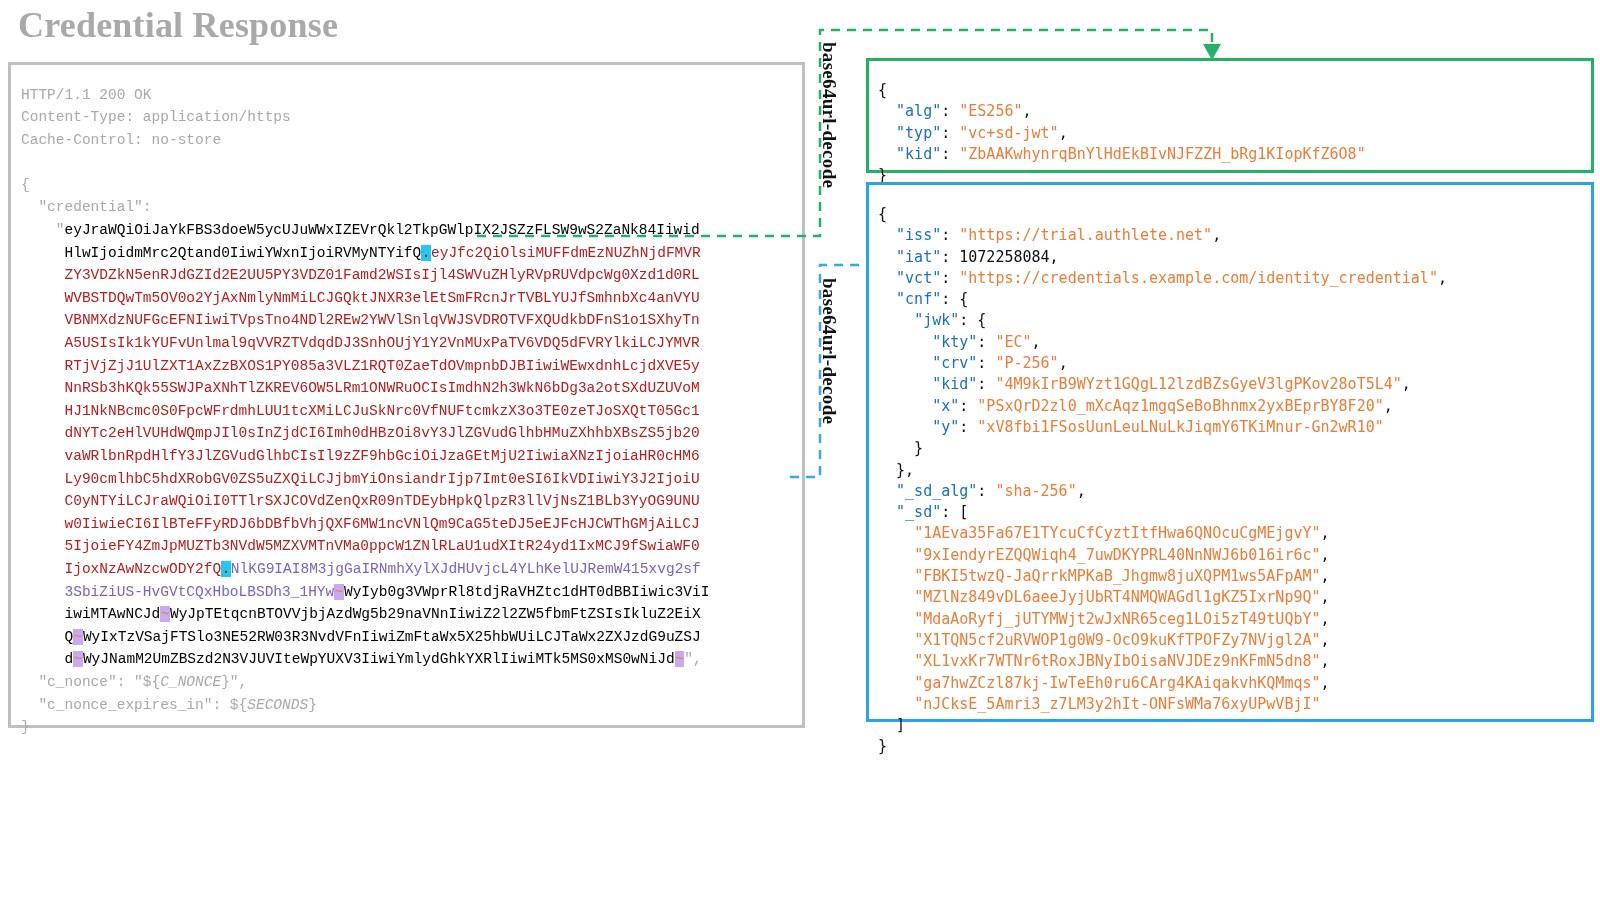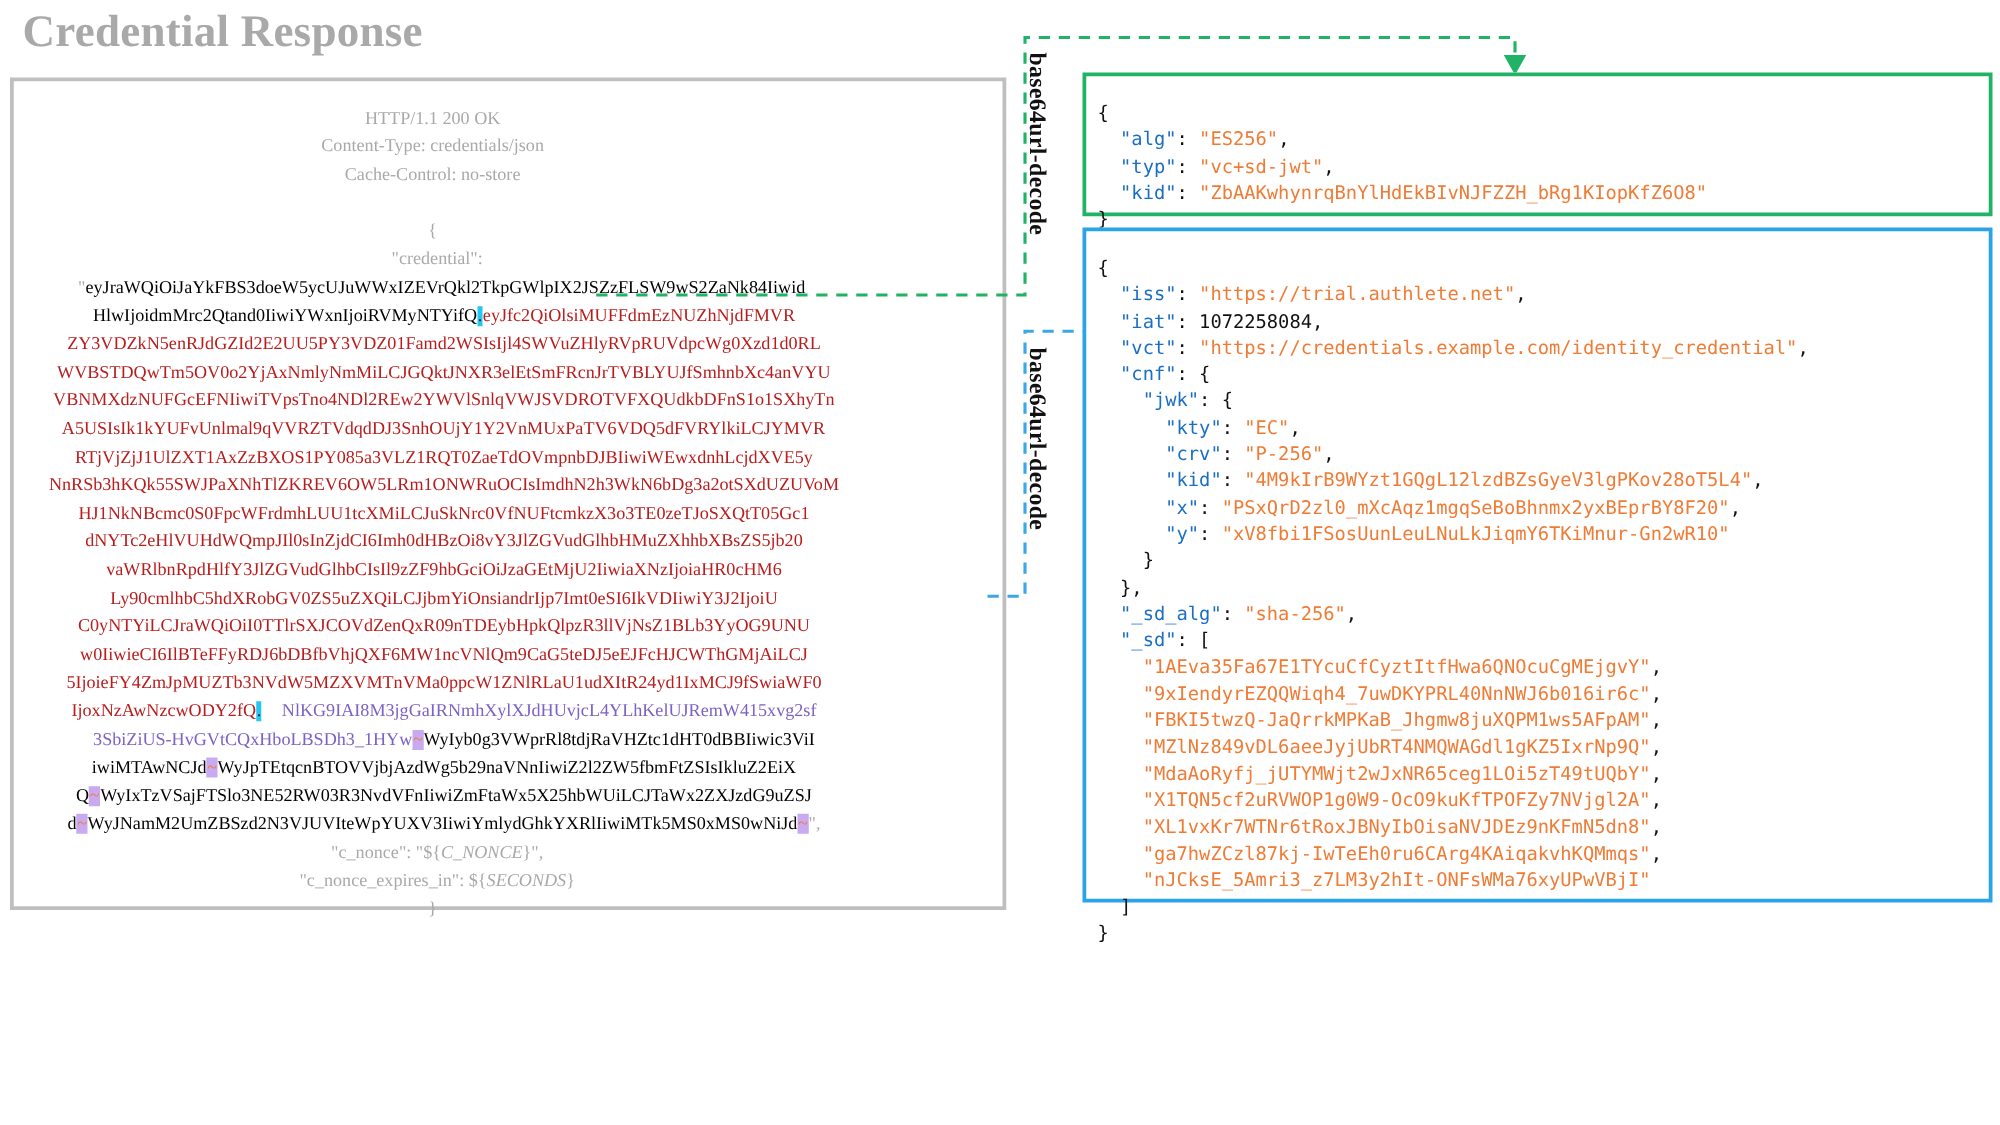--- a/index.html
+++ b/index.html
@@ -36,32 +36,31 @@
     width: 797px;
     height: 666px;
     border: 3px solid #bfbfbf;
     background: #ffffff;
     box-sizing: border-box;
   }
   #response-code {
     position: absolute;
     left: 10px;
     top: 4px;
-    font-family: Liberation Serif, serif;
+    font-family: Liberation Mono, monospace;
     font-size: 14.5px;
     line-height: 22.6px;
     white-space: pre;
     color: #a9a9a9;
-    text-align: center;
   }
   .hdr { color: #a9a9a9; }
   .punct { color: #a9a9a9; }
   .jwt-hdr  { color: #000000; }
   .jwt-pay  { color: #b91c1c; }
-  .jwt-sig  { color: #7b62c4; padding-left: 16px; }
+  .jwt-sig  { color: #7b62c4; }
   .jwt-disc { color: #000000; }
   .sep-dot {
     color: #222222;
     background: #23c8f2;
     padding: 0 0.5px;
   }
   .sep-tilde {
     color: #ef7c36;
     background: #c9aaf0;
     padding: 0 0.5px;
@@ -127,21 +126,21 @@
     pointer-events: none;
   }
 </style>
 </head>
 <body>
 
 <div id="page-title">Credential Response</div>
 
 <div id="response-box">
   <pre id="response-code"><span class="hdr">HTTP/1.1 200 OK
-</span><span class="hdr">Content-Type: credentials/json
+</span><span class="hdr">Content-Type: application/https
 </span><span class="hdr">Cache-Control: no-store
 </span><span class="hdr">
 </span><span class="hdr">{
 </span><span class="hdr">  "credential":
 </span><span class="hdr">    </span><span class="punct">"</span><span class="jwt-hdr">eyJraWQiOiJaYkFBS3doeW5ycUJuWWxIZEVrQkl2TkpGWlpIX2JSZzFLSW9wS2ZaNk84Iiwid</span><span class="hdr">
 </span><span class="hdr">     </span><span class="jwt-hdr">HlwIjoidmMrc2Qtand0IiwiYWxnIjoiRVMyNTYifQ</span><span class="sep-dot">.</span><span class="jwt-pay">eyJfc2QiOlsiMUFFdmEzNUZhNjdFMVR</span><span class="hdr">
 </span><span class="hdr">     </span><span class="jwt-pay">ZY3VDZkN5enRJdGZId2E2UU5PY3VDZ01Famd2WSIsIjl4SWVuZHlyRVpRUVdpcWg0Xzd1d0RL</span><span class="hdr">
 </span><span class="hdr">     </span><span class="jwt-pay">WVBSTDQwTm5OV0o2YjAxNmlyNmMiLCJGQktJNXR3elEtSmFRcnJrTVBLYUJfSmhnbXc4anVYU</span><span class="hdr">
 </span><span class="hdr">     </span><span class="jwt-pay">VBNMXdzNUFGcEFNIiwiTVpsTno4NDl2REw2YWVlSnlqVWJSVDROTVFXQUdkbDFnS1o1SXhyTn</span><span class="hdr">
 </span><span class="hdr">     </span><span class="jwt-pay">A5USIsIk1kYUFvUnlmal9qVVRZTVdqdDJ3SnhOUjY1Y2VnMUxPaTV6VDQ5dFVRYlkiLCJYMVR</span><span class="hdr">

